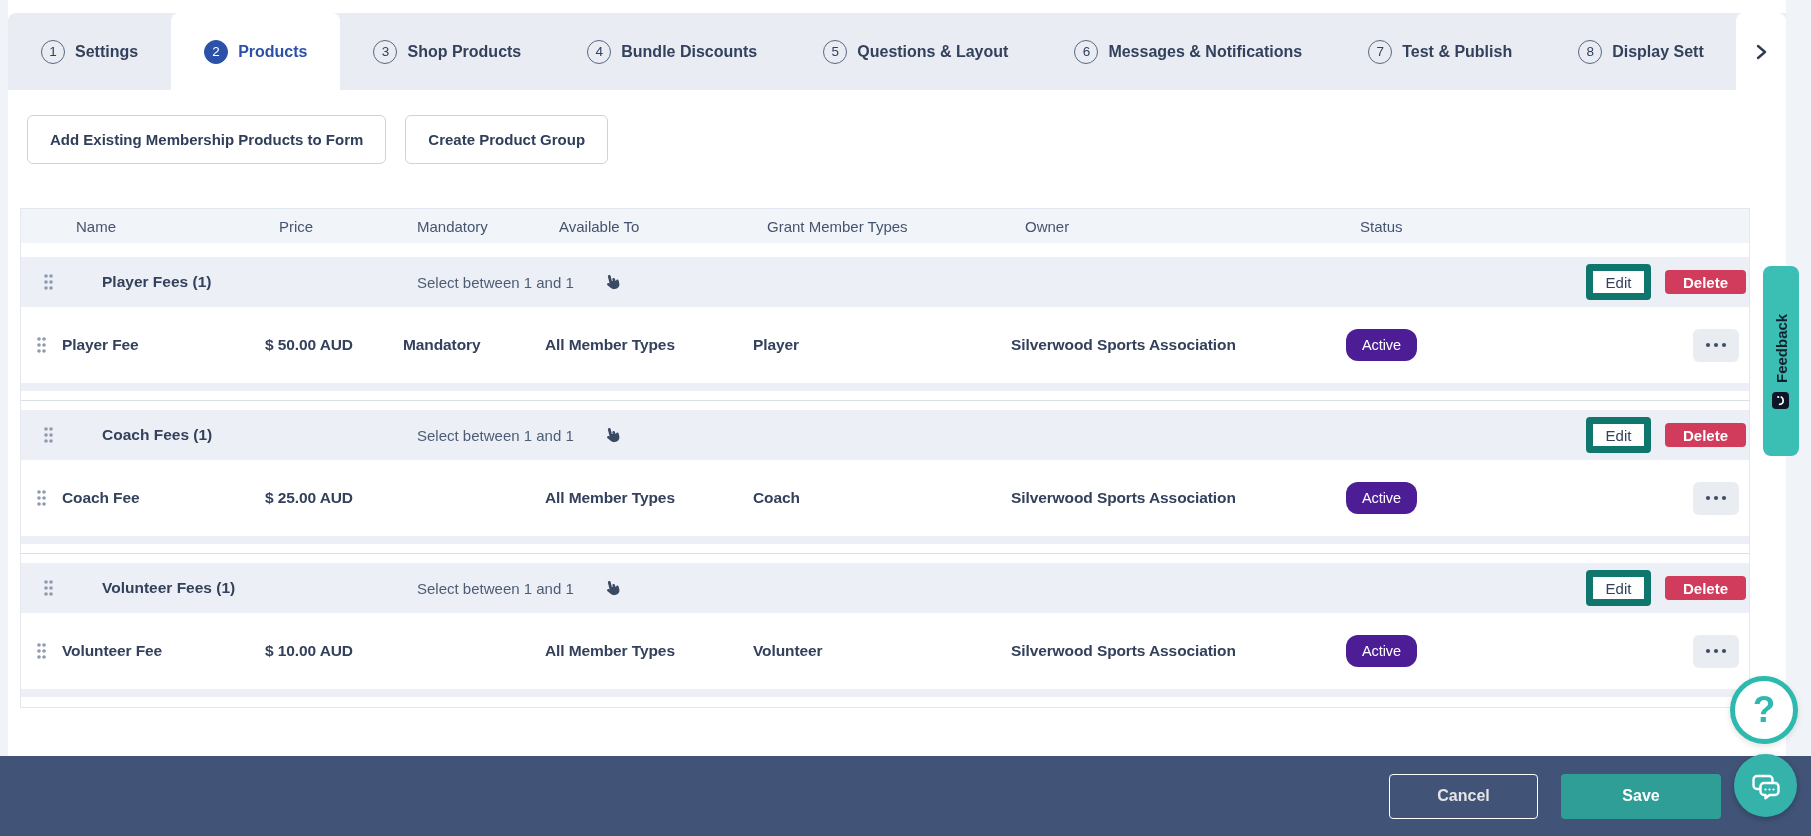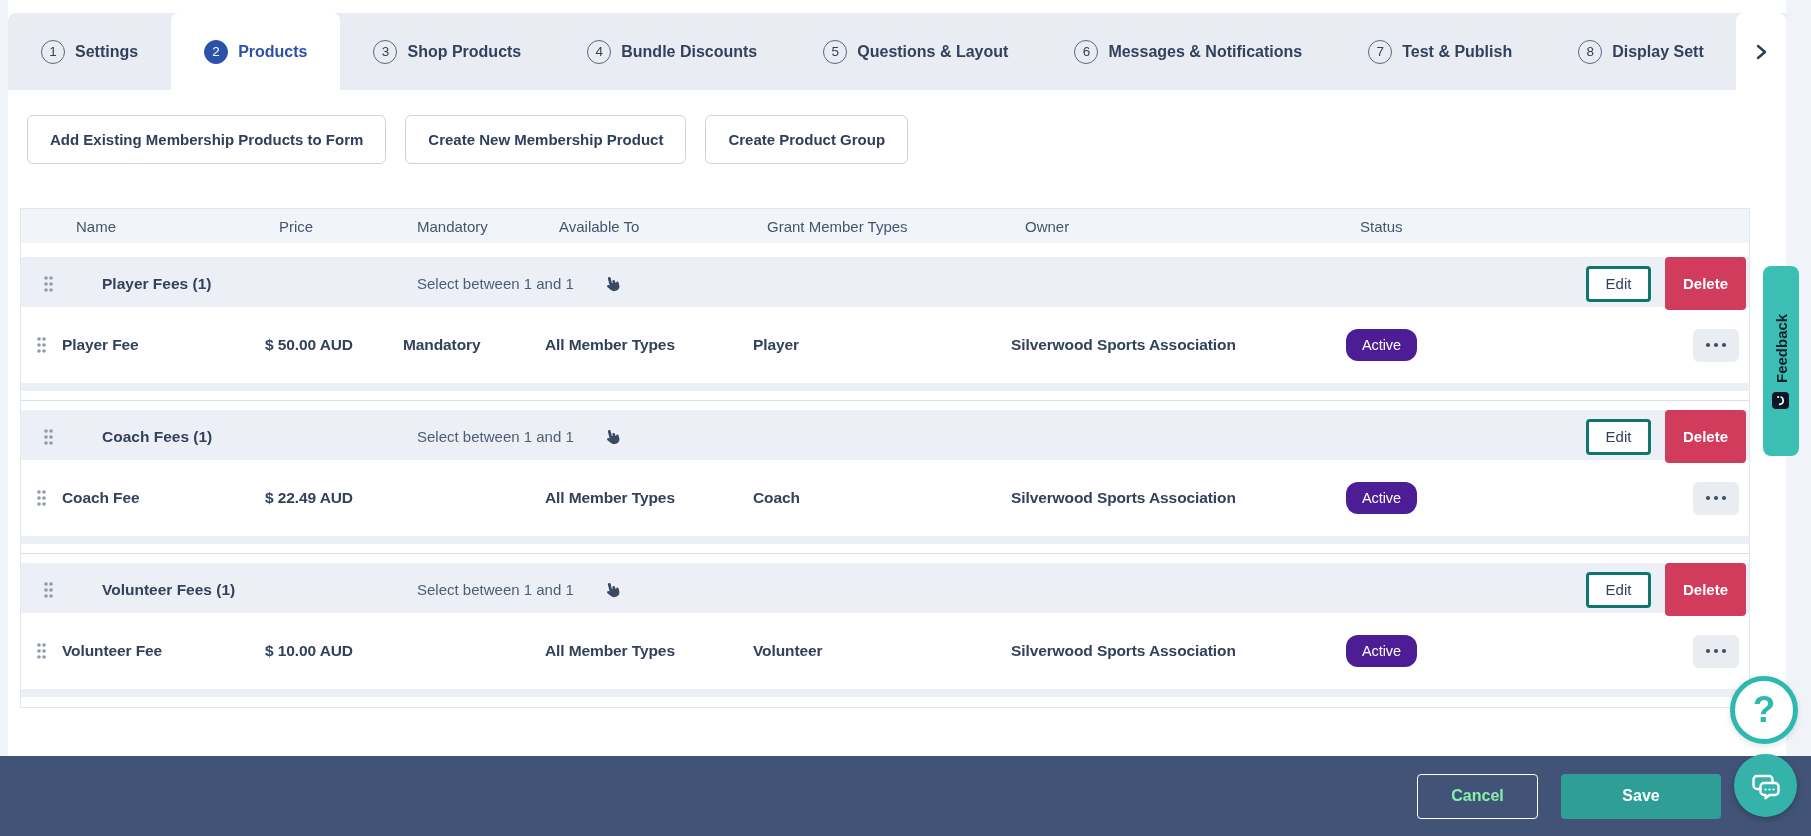--- a/index.html
+++ b/index.html
@@ -56,25 +56,25 @@
   .tbody { padding:14px 0 10px 0; }
 
   .section + .section { border-top:1px solid #d9dee7; margin-top:9px; padding-top:9px; }
 
   .group-row { height:50px; background:#ecf0f6; font-size:15.5px; }
   .group-name { font-weight:700;margin-left:26px; }
   .c-rule { grid-column:4 / 6; display:flex; align-items:center; gap:28px; color:#4d5d76; font-size:15px; }
   .c-handle { display:flex; justify-content:center; cursor:grab; }
   .c-actions { display:flex; justify-content:flex-end; align-items:center; gap:14px; padding-right:3px; }
   .btn-edit {
-    background:#ffffff; border:3px solid #0f766e; border-radius:4px; height:36px; width:65px;
+    background:#ffffff; border:7px solid #0f766e; border-radius:4px; height:36px; width:65px;
     font-family:inherit; font-size:15px; color:#33415c; cursor:pointer;
   }
   .btn-delete {
-    background:#d23c5c; border:none; border-radius:4px; height:53px; width:81px;
+    background:#d23c5c; border:none; border-radius:4px; height:24px; width:81px;
     font-family:inherit; font-size:15px; font-weight:700; color:#ffffff; cursor:pointer;
   }
 
   .product-wrap { background:#ecf0f6; padding:0 0 8px 0; }
   .product-row { background:#ffffff; min-height:76px; font-size:15.5px; }
   .product-row .cell { font-weight:700; letter-spacing:-0.1px; }
   .badge {
     display:inline-block; background:#4c1d95; color:#ffffff; font-size:14.5px; font-weight:400;
     padding:8px 16px; border-radius:12px;
   }
@@ -82,22 +82,22 @@
     width:46px; height:33px; background:#e9edf2; border:none; border-radius:6px;
     display:flex; align-items:center; justify-content:center; cursor:pointer; margin-right:10px;
   }
 
   
   .footer {
     position:absolute; left:0; right:0; bottom:0; height:80px; background:#415478;
     display:flex; align-items:center; justify-content:flex-end; gap:23px; padding-right:90px;
   }
   .btn-cancel {
-    width:121px; height:45px; background:transparent; border:1px solid #ffffff; border-radius:4px;
-    color:#86efac; font-family:inherit; font-size:16px; font-weight:700; cursor:pointer;
+    width:149px; height:45px; background:transparent; border:1px solid #ffffff; border-radius:4px;
+    color:#e5e5e5; font-family:inherit; font-size:16px; font-weight:700; cursor:pointer;
   }
   .btn-save {
     width:160px; height:45px; background:#2e9e96; border:none; border-radius:4px;
     color:#ffffff; font-family:inherit; font-size:16px; font-weight:700; cursor:pointer;
   }
 
   
   .feedback-tab {
     position:absolute; top:266px; right:12px; width:36px; height:190px;
     background:#3bbfb4; border:none; border-radius:8px; cursor:pointer;
@@ -162,21 +162,20 @@
     </nav>
   <button class="tabs-overflow">
     <svg width="14" height="18" viewBox="0 0 14 18" fill="none" stroke="#2d3b55" stroke-width="2.4" stroke-linecap="round" stroke-linejoin="round">
         <polyline points="4,3 11,9 4,15"></polyline>
       </svg>
   </button>
 </div>
 
 <div class="toolbar">
   <button>Add Existing Membership Products to Form</button>
-  <button>Create New Membership Product</button>
   <button>Create Product Group</button>
 </div>
 
 <div class="table">
   <div class="thead grid">
     <span></span>
     <span>Name</span>
     <span>Price</span>
     <span>Mandatory</span>
     <span>Available To</span>
@@ -273,21 +272,21 @@
       <svg width="11" height="18" viewBox="0 0 11 18" fill="#8e9aad">
                 <circle cx="3" cy="3" r="1.8"></circle>
                 <circle cx="8" cy="3" r="1.8"></circle>
                 <circle cx="3" cy="9" r="1.8"></circle>
                 <circle cx="8" cy="9" r="1.8"></circle>
                 <circle cx="3" cy="15" r="1.8"></circle>
                 <circle cx="8" cy="15" r="1.8"></circle>
               </svg>
     </span>
     <span class="cell">Coach Fee</span>
-    <span class="cell">$ 22.49 AUD</span>
+    <span class="cell">$ 25.00 AUD</span>
     <span class="cell"></span>
     <span class="cell">All Member Types</span>
     <span class="cell">Coach</span>
     <span class="cell">Silverwood Sports Association</span>
     <span class="cell">
       <span class="badge">Active</span>
     </span>
     <span class="c-actions" style="padding-right:0">
       <button class="btn-more">
         <svg width="22" height="6" viewBox="0 0 22 6" fill="#3f4e66">

